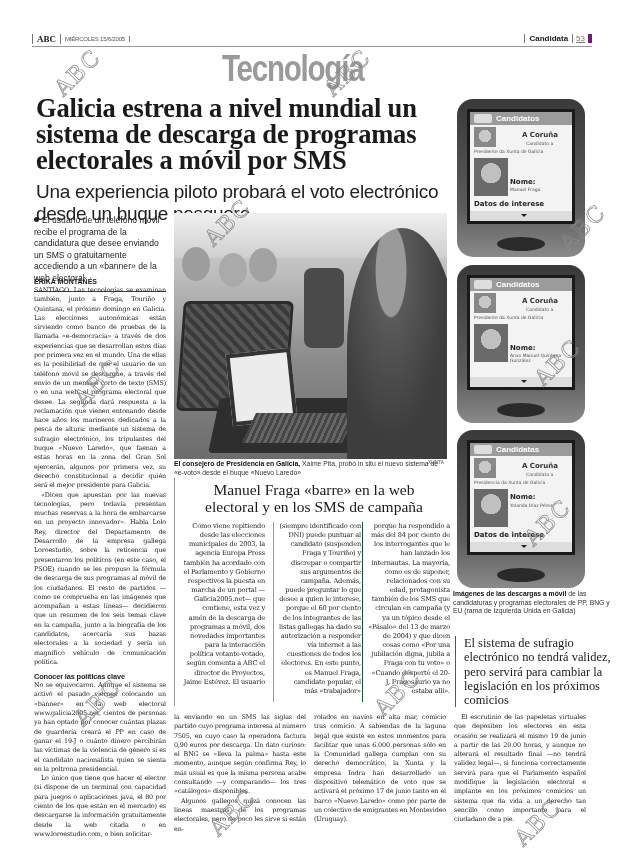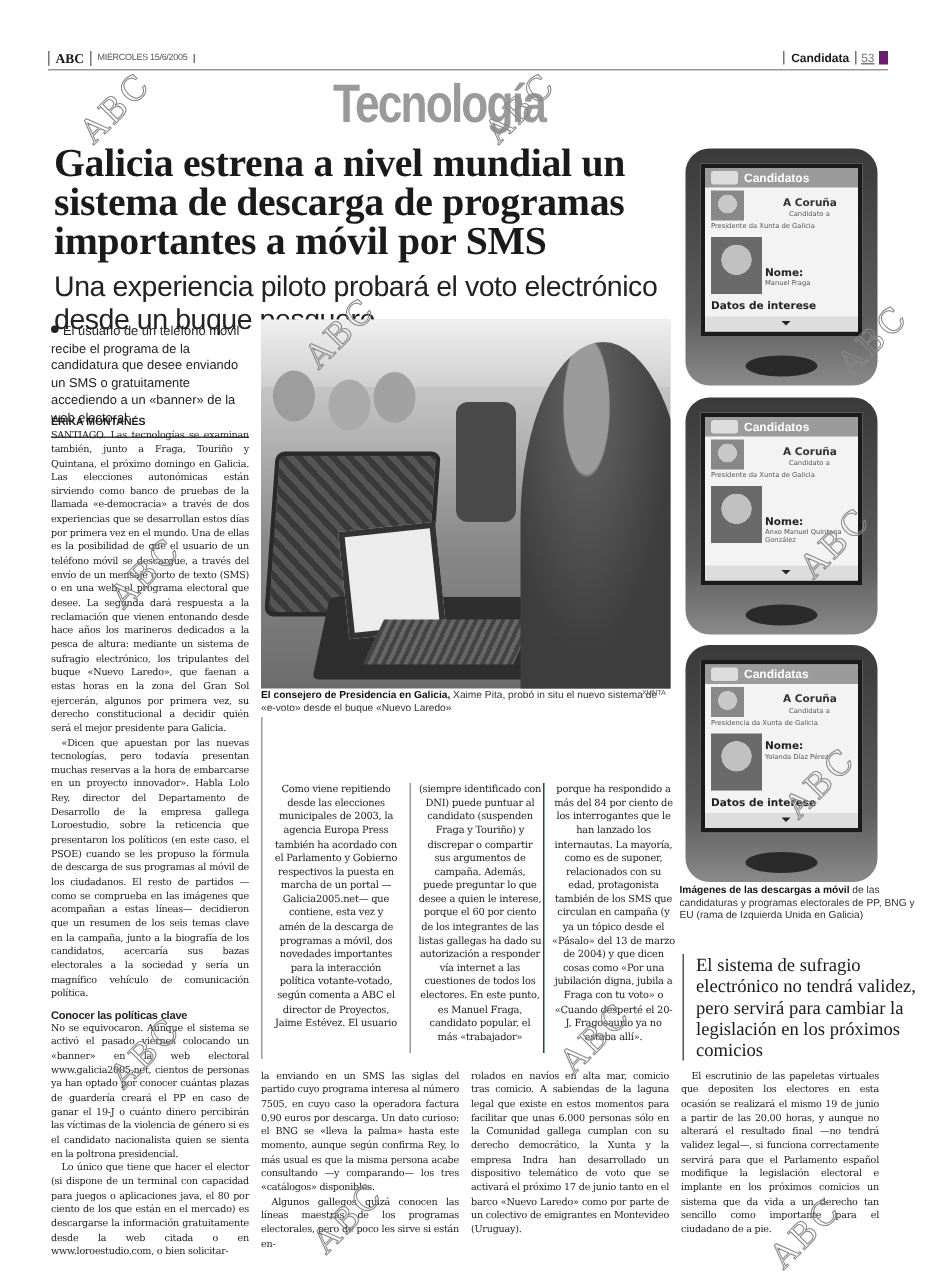--- a/index.html
+++ b/index.html
@@ -5,21 +5,21 @@
   * { box-sizing: border-box; margin: 0; padding: 0; }
   html, body { width: 620px; height: 852px; background: #fff; overflow: hidden; }
   body { position: relative; font-family: "DejaVu Serif", serif; color: #1a1a1a; }
 
   .header-bar { position: absolute; left: 32px; top: 33px; width: 560px; height: 14px; border-bottom: 1px solid #999; }
   .hdr-left { position: absolute; left: 0; top: 1px; display: flex; align-items: center; font-size: 7px; }
   .hdr-left .logo { font-family: "Liberation Serif", serif; font-weight: bold; font-size: 9px; padding: 0 4px; border-left: 1px solid #777; border-right: 1px solid #777; }
   .hdr-left .date { font-family: "Liberation Sans", sans-serif; font-size: 6px; color: #555; padding: 0 4px; border-right: 1px solid #777; letter-spacing: -0.2px; }
   .hdr-right { position: absolute; right: 0; top: 1px; display: flex; align-items: center; font-family: "Liberation Sans", sans-serif; }
   .hdr-right .section { font-weight: bold; font-size: 8px; padding: 0 4px; border-left: 1px solid #777; border-right: 1px solid #777; }
-  .hdr-right .page { font-size: 8px; color: #777; padding: 0 3px; border-right: 6px solid #701a75; text-decoration: underline; }
+  .hdr-right .page { font-size: 8px; color: #777; padding: 0 3px; border-right: 4px solid #701a75; text-decoration: underline; }
 
   .kicker { position: absolute; left: 222px; top: 48px; font-family: "Liberation Sans", sans-serif; font-weight: bold; font-size: 36px; color: #9a9a9a; letter-spacing: -1.5px; transform: scaleX(0.82); transform-origin: left; }
 
   .headline { position: absolute; left: 36px; top: 95px; width: 420px; font-family: "Liberation Serif", serif; font-size: 26.5px; line-height: 26px; color: #1a1a1a; letter-spacing: -0.2px; }
   .subhead { position: absolute; left: 36px; top: 181px; width: 420px; font-family: "Liberation Sans", sans-serif; font-size: 19px; color: #222; letter-spacing: -0.3px; }
 
   .summary { position: absolute; left: 34px; top: 215px; width: 132px; font-family: "Liberation Sans", sans-serif; font-size: 8.6px; line-height: 11.5px; color: #222; border-bottom: 1px solid #444; padding-bottom: 7px; }
   .summary .bullet { display: inline-block; width: 5px; height: 5px; border-radius: 50%; background: #222; margin-right: 3px; vertical-align: 1px; }
 
   .byline { position: absolute; left: 34px; top: 278px; font-family: "Liberation Sans", sans-serif; font-weight: bold; font-size: 7px; }
@@ -42,21 +42,21 @@
   .photo .head.h2 { left: 45px; top: 40px; background: #aaa; }
   .photo .head.h3 { left: 75px; top: 35px; background: #a2a2a2; }
   .photo .camera { position: absolute; left: 130px; top: 55px; width: 40px; height: 80px; background: #4a4a4a; border-radius: 8px; }
 
   .photo-caption { position: absolute; left: 174px; top: 460px; width: 273px; font-family: "Liberation Sans", sans-serif; font-size: 6.8px; line-height: 8.8px; color: #333; }
   .photo-caption b { color: #111; }
   .photo-credit { position: absolute; left: 428px; top: 460px; font-family: "Liberation Sans", sans-serif; font-size: 4.8px; color: #555; }
 
   .sidebox { position: absolute; left: 174px; top: 478px; width: 273px; height: 228px; border-left: 1px solid #999; }
   .sidebox-title { position: absolute; left: 10px; top: 3px; width: 258px; text-align: center; font-family: "Liberation Serif", serif; font-size: 15.5px; line-height: 17px; color: #1a1a1a; }
-  .sb-col { position: absolute; top: 44px; width: 82px; height: 180px; font-size: 6.6px; line-height: 9.15px; text-align: center; }
+  .sb-col { position: absolute; top: 44px; width: 82px; height: 180px; font-size: 6.6px; line-height: 9.15px; text-align: right; }
   .sb-col.c1 { left: 8px; }
   .sb-col.c2 { left: 98px; border-left: 1px solid #999; padding-left: 5px; width: 88px; }
   .sb-col.c3 { left: 187px; border-left: 1px solid #14532d; padding-left: 5px; width: 88px; }
   .sb-col p { text-indent: 0; }
 
   .col2b { position: absolute; left: 174px; top: 713px; width: 132px; }
   .col3b { position: absolute; left: 314px; top: 713px; width: 132px; }
   .col4b { position: absolute; left: 454px; top: 713px; width: 132px; }
 
   .phone { position: absolute; left: 457px; width: 128px; height: 158px; background: linear-gradient(180deg,#3a3a3a,#5c5c5c 70%,#8a8a8a); border-radius: 16px; overflow: hidden; }
@@ -91,21 +91,21 @@
     <span class="date">MIÉRCOLES 15/6/2005</span>
   </div>
   <div class="hdr-right">
     <span class="section">Candidata</span>
     <span class="page">53</span>
   </div>
 </div>
 
 <div class="kicker">Tecnología</div>
 
-<h1 class="headline">Galicia estrena a nivel mundial un sistema de descarga de programas importantes a móvil por SMS</h1>
+<h1 class="headline">Galicia estrena a nivel mundial un sistema de descarga de programas electorales a móvil por SMS</h1>
 <div class="subhead">Una experiencia piloto probará el voto electrónico desde un buque pesquero</div>
 
 <div class="summary">
   <span class="bullet"></span><span>El usuario de un teléfono móvil recibe el programa de la candidatura que desee enviando un SMS o gratuitamente accediendo a un «banner» de la web electoral</span>
 </div>
 
 <div class="byline">ÉRIKA MONTAÑÉS</div>
 
 <div class="col1 body-text">
   <p class="noind">SANTIAGO. Las tecnologías se examinan también, junto a Fraga, Touriño y Quintana, el próximo domingo en Galicia. Las elecciones autonómicas están sirviendo como banco de pruebas de la llamada «e-democracia» a través de dos experiencias que se desarrollan estos días por primera vez en el mundo. Una de ellas es la posibilidad de que el usuario de un teléfono móvil se descargue, a través del envío de un mensaje corto de texto (SMS) o en una web, el programa electoral que desee. La segunda dará respuesta a la reclamación que vienen entonando desde hace años los marineros dedicados a la pesca de altura: mediante un sistema de sufragio electrónico, los tripulantes del buque «Nuevo Laredo», que faenan a estas horas en la zona del Gran Sol ejercerán, algunos por primera vez, su derecho constitucional a decidir quién será el mejor presidente para Galicia.</p>
@@ -126,20 +126,21 @@
   <div class="laptop-screen"></div>
   <div class="laptop-kb"></div>
   <div class="man"></div>
 </div>
 <div class="photo-caption">
   <b>El consejero de Presidencia en Galicia,</b><span> Xaime Pita, probó in situ el nuevo sistema de «e-voto» desde el buque «Nuevo Laredo»</span>
 </div>
 <div class="photo-credit">XUNTA</div>
 
 <div class="sidebox">
+  <div class="sidebox-title">Manuel Fraga «barre» en la web electoral y en los SMS de campaña</div>
   <div class="sb-col c1 body-text">
       <p>Como viene repitiendo desde las elecciones municipales de 2003, la agencia Europa Press también ha acordado con el Parlamento y Gobierno respectivos la puesta en marcha de un portal —Galicia2005.net— que contiene, esta vez y amén de la descarga de programas a móvil, dos novedades importantes para la interacción política votante-votado, según comenta a ABC el director de Proyectos, Jaime Estévez. El usuario</p>
     </div>
   <div class="sb-col c2 body-text">
       <p>(siempre identificado con DNI) puede puntuar al candidato (suspenden Fraga y Touriño) y discrepar o compartir sus argumentos de campaña. Además, puede preguntar lo que desee a quien le interese, porque el 60 por ciento de los integrantes de las listas gallegas ha dado su autorización a responder vía internet a las cuestiones de todos los electores. En este punto, es Manuel Fraga, candidato popular, el más «trabajador»</p>
     </div>
   <div class="sb-col c3 body-text">
       <p>porque ha respondido a más del 84 por ciento de los interrogantes que le han lanzado los internautas. La mayoría, como es de suponer, relacionados con su edad, protagonista también de los SMS que circulan en campaña (y ya un tópico desde el «Pásalo» del 13 de marzo de 2004) y que dicen cosas como «Por una jubilación digna, jubila a Fraga con tu voto» o «Cuando desperté el 20-J, Fragosaurio ya no estaba allí».</p>
     </div>
 </div>

